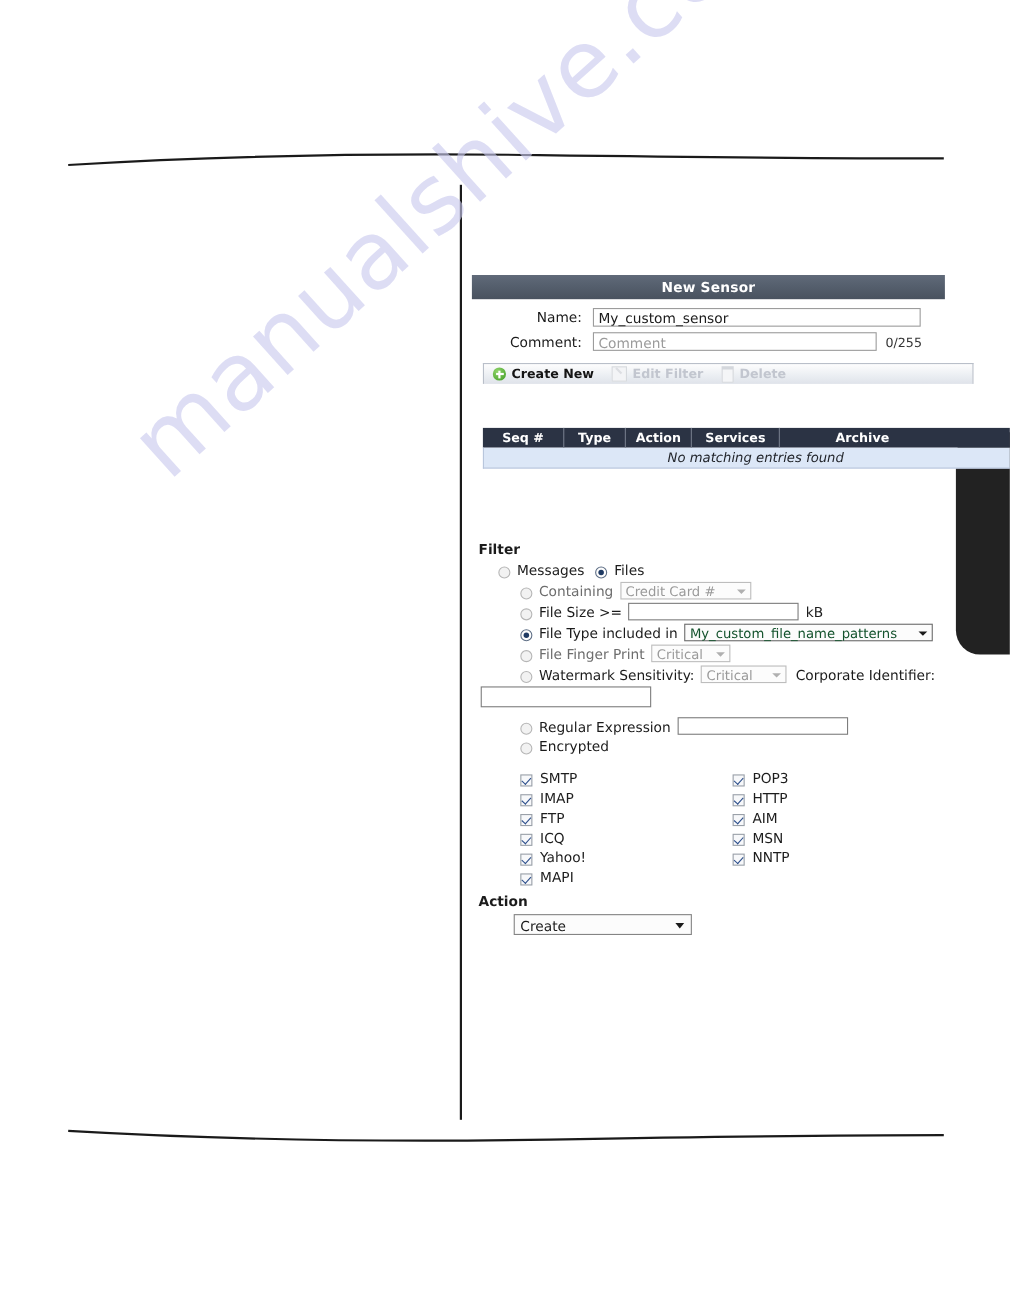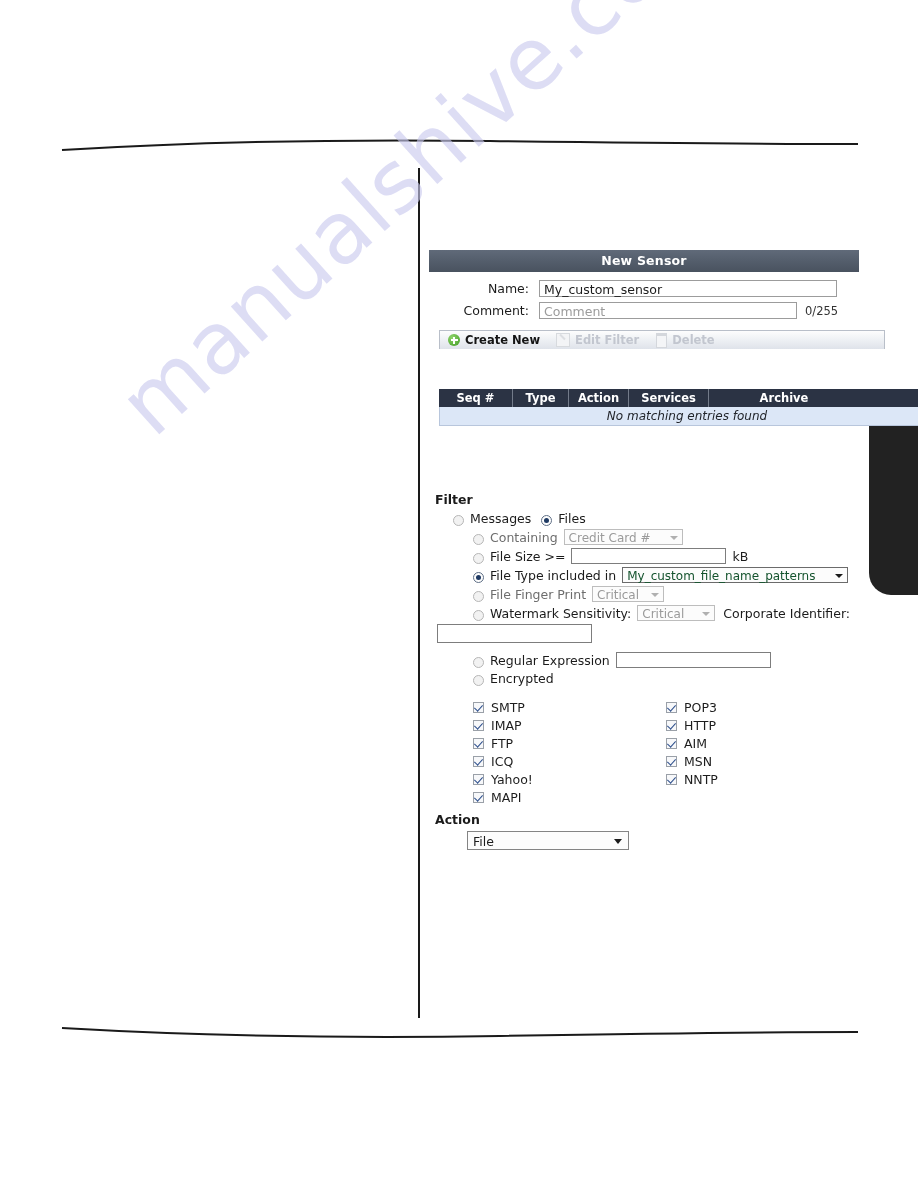--- a/index.html
+++ b/index.html
@@ -145,21 +145,21 @@
   .inp{
     height:16px;border:1px solid #7d7d7d;background:#fff;
     box-sizing:border-box;display:inline-block;margin-left:6px;
   }
   #filesize-input{width:155px;}
   #corpid-input{width:155px;margin-left:0;height:19px;}
   #regex-input{width:155px;}
 
   .services-grid{display:flex;margin-left:44px;}
   .scol{width:206px;}
-  .srow{display:flex;align-items:center;margin-bottom:3px;font-size:12.5px;}
+  .srow{display:flex;align-items:flex-end;margin-bottom:3px;font-size:12.5px;}
   .srow .lbl{margin-left:7px;}
 
   #action-section{margin-top:4px;}
   #action-select{
     margin-left:38px;width:162px;height:19px;
     border:1px solid #848484;background:#fcfcfc;
     font-size:12.5px;color:#1b1b1b;line-height:19px;
     padding:0 18px 0 5px;box-sizing:border-box;position:relative;
   }
   #action-select:after{
@@ -332,16 +332,16 @@
         <div class="srow">
           <span class="chk on"></span>
           <span class="lbl">NNTP</span>
         </div>
       </div>
     </div>
   </div>
 
   <div id="action-section">
     <div class="sect-title">Action</div>
-    <div id="action-select">File</div>
+    <div id="action-select">Create</div>
   </div>
 
 </div>
 
 </body></html>

